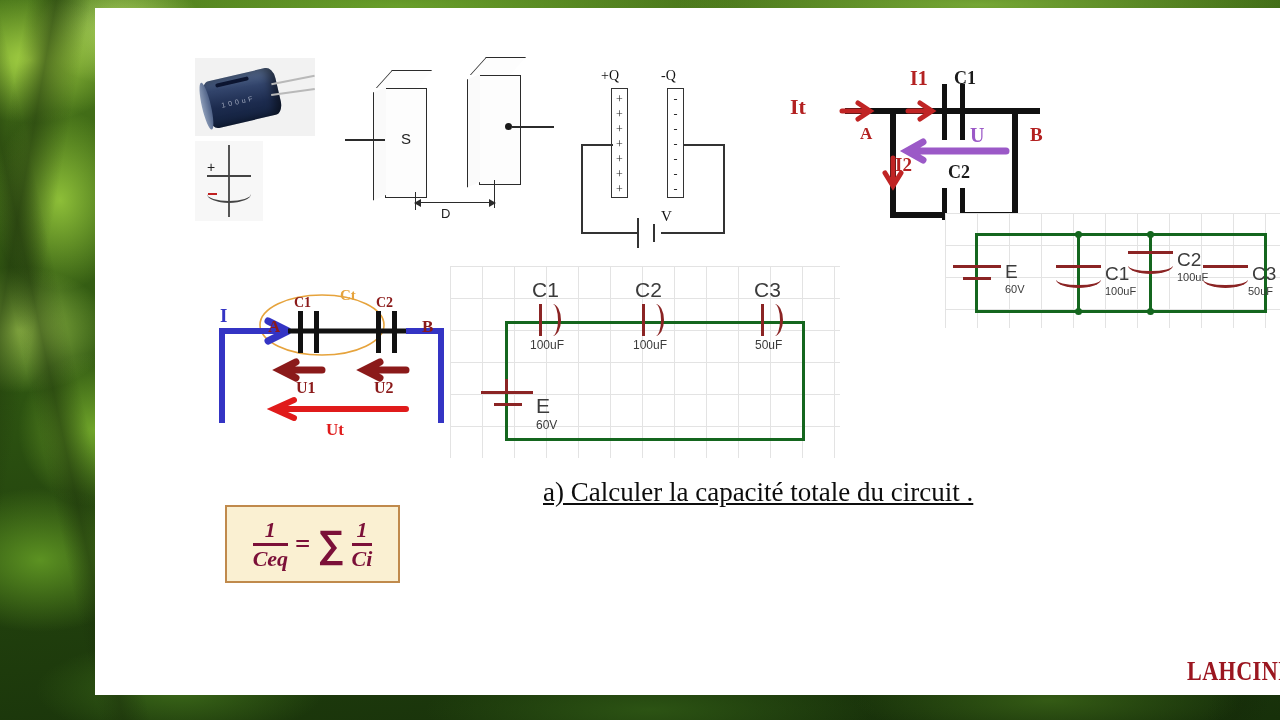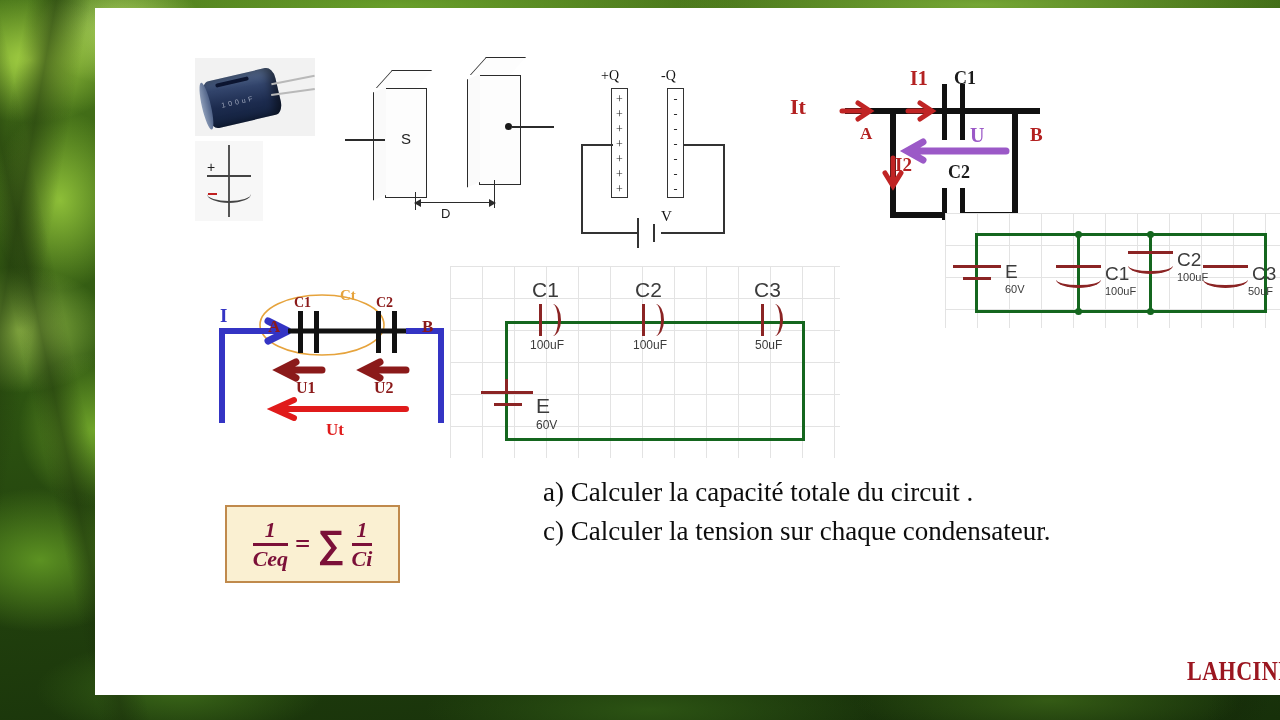--- a/index.html
+++ b/index.html
@@ -125,21 +125,21 @@
     color:#7b1038;font-family:"Liberation Serif",serif;font-weight:bold;font-style:italic;}
   .frac{display:inline-flex;flex-direction:column;align-items:center;line-height:1;}
   .frac .num{font-size:22px;padding-bottom:2px;}
   .frac .bar{width:100%;height:3px;background:#7b1038;}
   .frac .den{font-size:22px;padding-top:2px;}
   #ceqbox2 .eq{font-size:27px;font-style:normal;}
   #ceqbox2 .sig{font-size:38px;font-style:normal;font-family:"Liberation Sans",sans-serif;}
   
   #questions{position:absolute;left:448px;top:465px;width:700px;
     font-family:"Liberation Serif",serif;font-size:27px;color:#0d0d0d;line-height:1.44;}
-  #questions div{white-space:nowrap;}
+  #questions div{white-space:nowrap;text-decoration:underline;}
   
   #sign{position:absolute;left:1092px;top:648px;color:#9b1620;
     font-family:"Liberation Serif",serif;font-weight:bold;font-size:27px;
     transform:scaleX(.82);transform-origin:left top;letter-spacing:.5px;}
 </style>
 </head>
 <body>
 
 <div id="bg"></div>
 
@@ -361,18 +361,17 @@
     <span class="sig">∑</span>
     <span class="frac">
       <span class="num">1</span>
       <span class="bar"></span>
       <span class="den">Ci</span>
     </span>
   </div>
 
   <div id="questions">
     <div>a) Calculer la capacité totale du circuit .</div>
-    <div>c) Calculer la tension sur chaque condensateur.</div>
   </div>
 
   <div id="sign">LAHCINI.M</div>
 
 </div>
 
 </body></html>

